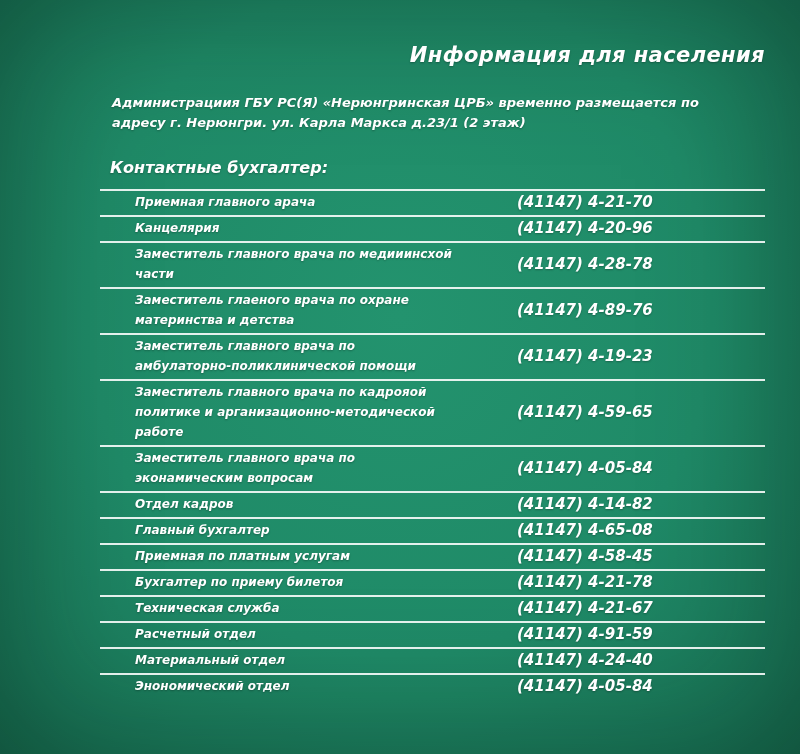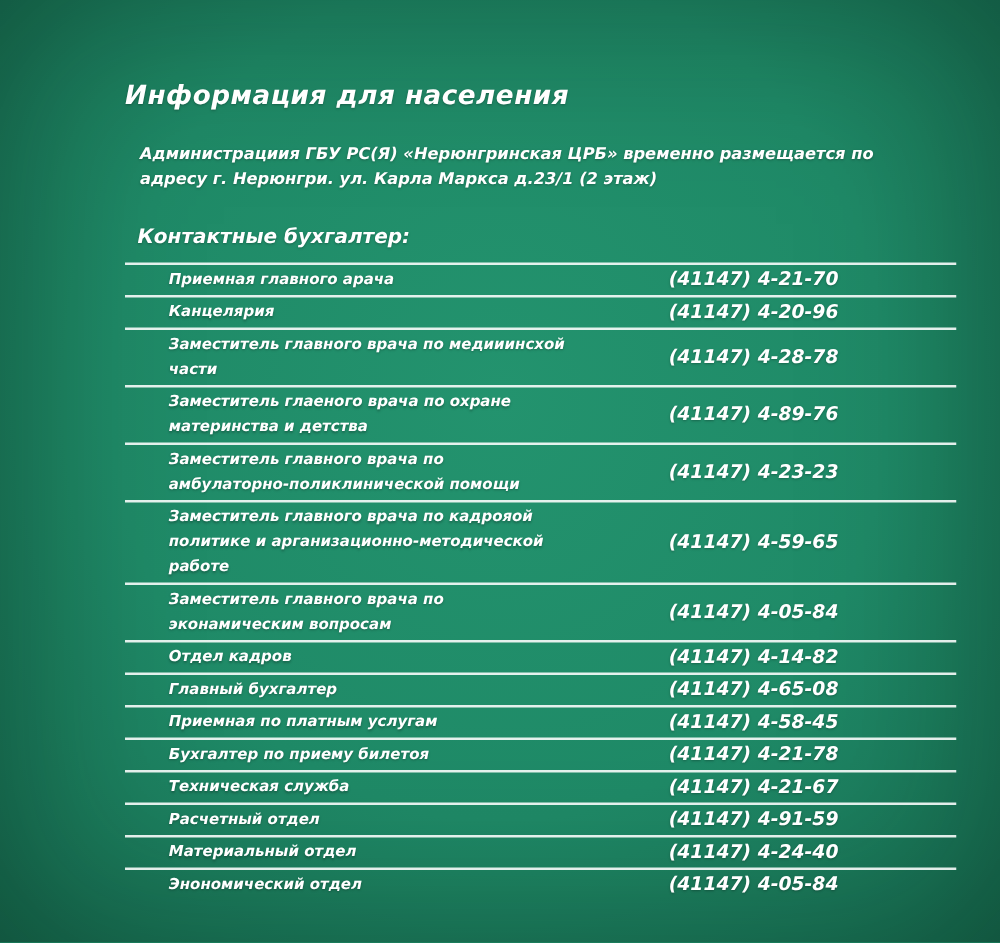--- a/index.html
+++ b/index.html
@@ -18,22 +18,22 @@
     font-style: italic;
     font-weight: bold;
     text-shadow: 0 1px 2px rgba(0,0,0,0.28);
   }
   .content {
     position: absolute;
     left: 100px; top: 0;
     width: 665px;
   }
   .title {
-    margin-top: 64px;
-    text-align: left;
+    margin-top: 43px;
+    text-align: right;
     font-size: 21px;
     letter-spacing: 0.4px;
   }
   .intro {
     margin-top: 26px;
     padding-left: 12px;
     width: 630px;
     font-size: 13px;
     line-height: 1.5;
   }
@@ -53,21 +53,21 @@
     padding: 1px 0 3px 7px;
     box-sizing: border-box;
   }
   .name {
     width: 318px;
     font-size: 12px;
     line-height: 20px;
     margin-left: 28px;
   }
   .phone {
-    margin-left: 82px;
+    margin-left: 64px;
     font-size: 15px;
     white-space: nowrap;
   }
 </style>
 </head>
 <body>
 
 <div class="poster">
   <div class="content">
 
@@ -89,21 +89,21 @@
       <div class="row">
         <div class="name">Заместитель главного врача по медииинсхой части</div>
         <div class="phone">(41147) 4-28-78</div>
       </div>
       <div class="row">
         <div class="name">Заместитель глаеного врача по охране материнства и детства</div>
         <div class="phone">(41147) 4-89-76</div>
       </div>
       <div class="row">
         <div class="name">Заместитель главного врача по амбулаторно-поликлинической помощи</div>
-        <div class="phone">(41147) 4-23-23</div>
+        <div class="phone">(41147) 4-19-23</div>
       </div>
       <div class="row">
         <div class="name">Заместитель главного врача по кадрояой политике и арганизационно-методической работе</div>
         <div class="phone">(41147) 4-59-65</div>
       </div>
       <div class="row">
         <div class="name">Заместитель главного врача по эконамическим вопросам</div>
         <div class="phone">(41147) 4-05-84</div>
       </div>
       <div class="row">

